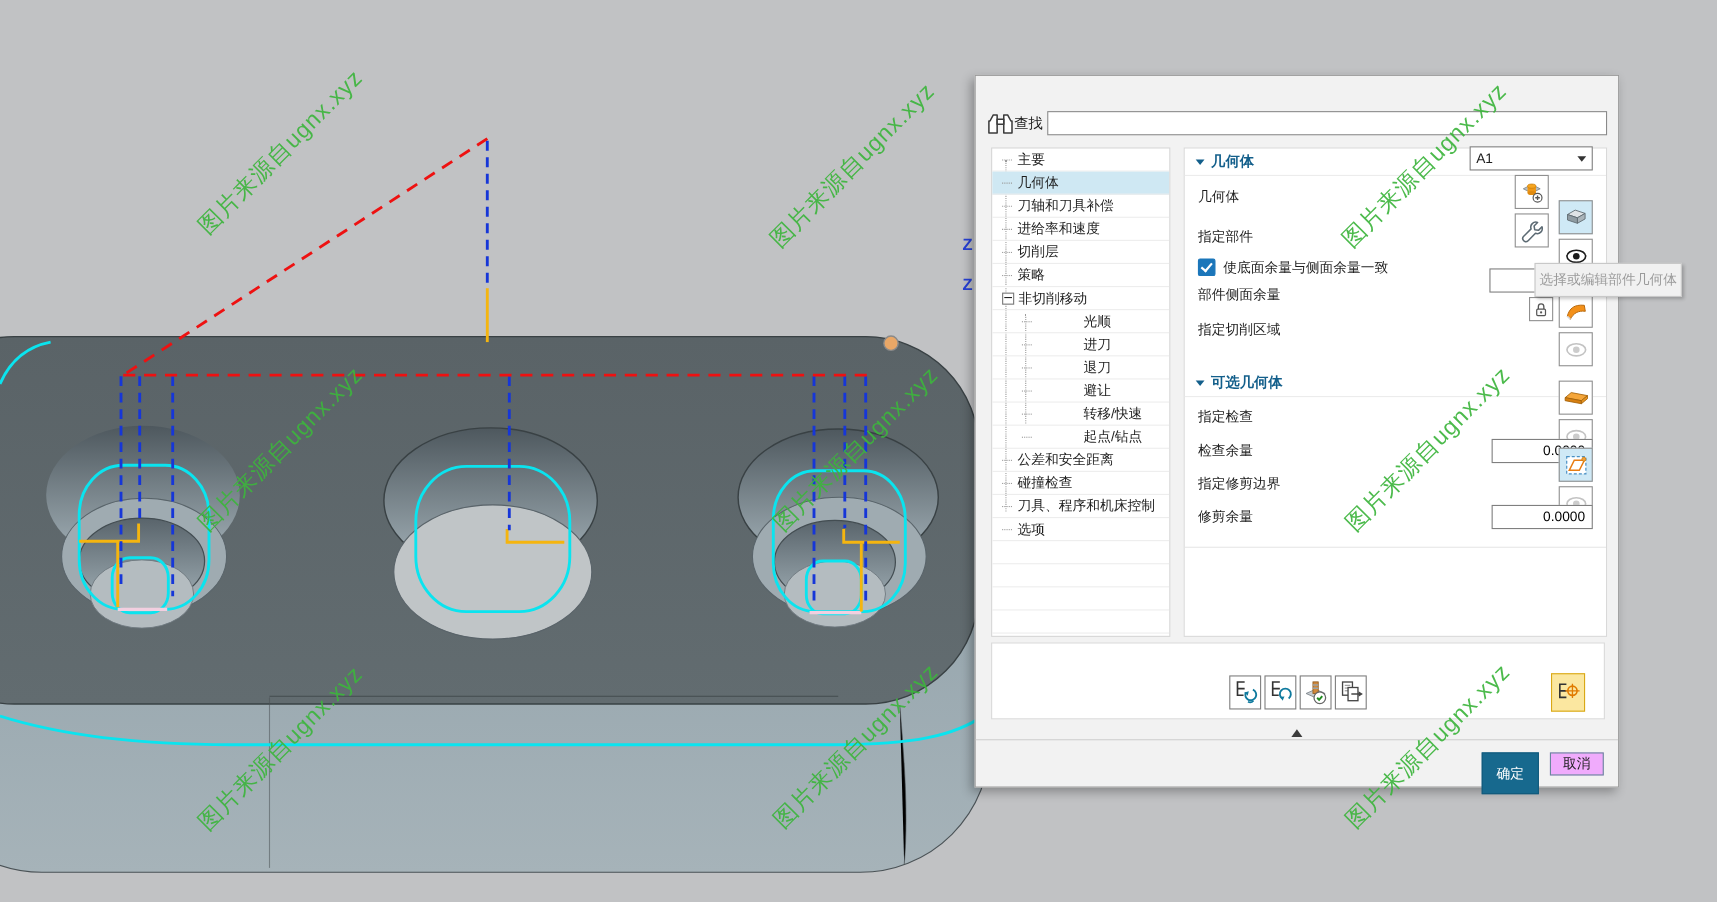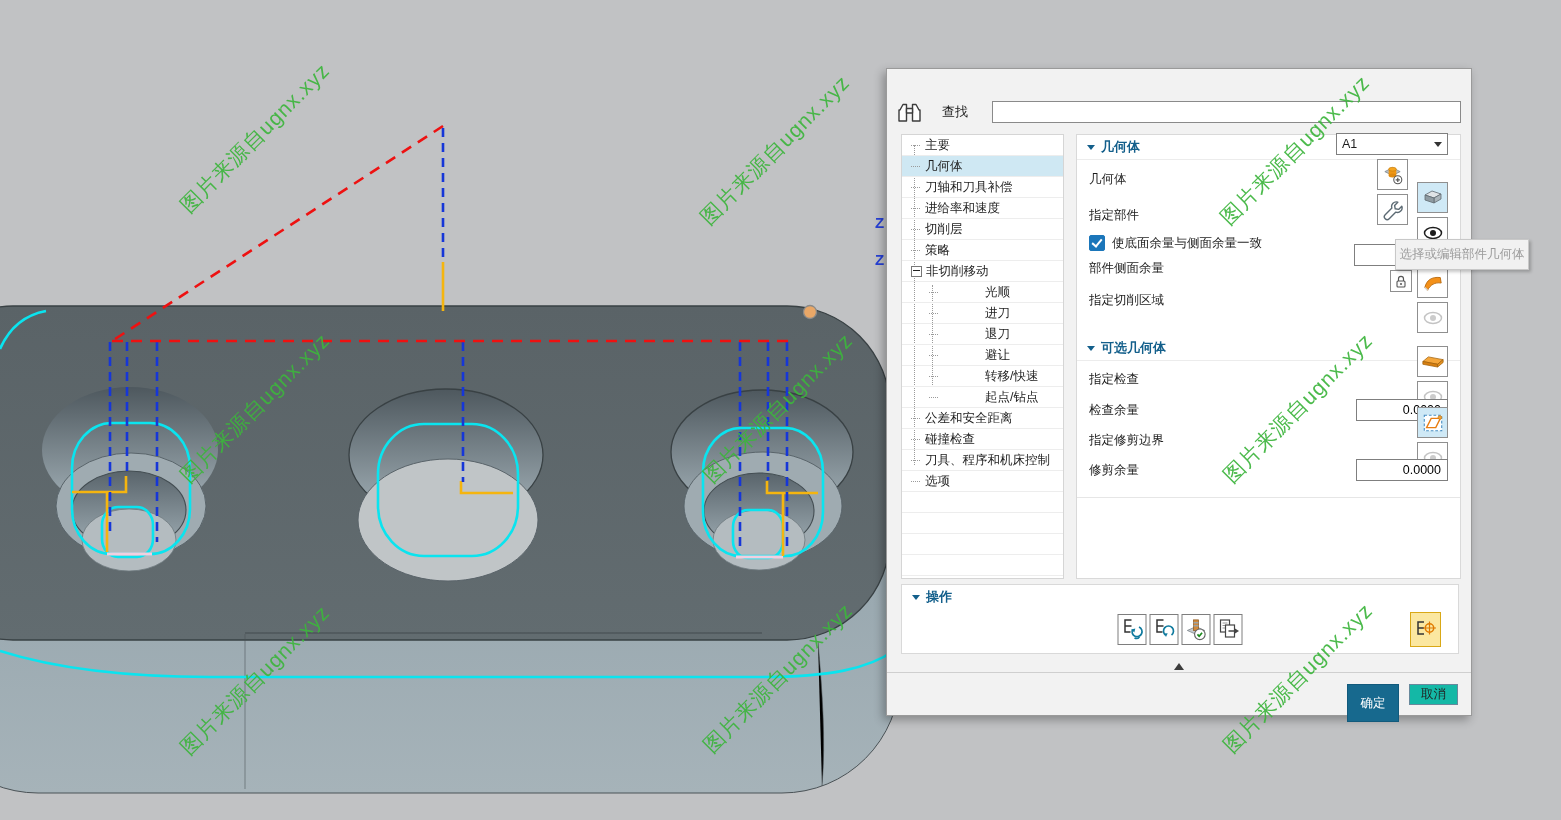--- a/index.html
+++ b/index.html
@@ -17,21 +17,21 @@
       transform:translate(-50%,-50%) rotate(-45deg);letter-spacing:1px;}
   
   .dialog{position:absolute;left:886px;top:68px;width:586px;height:648px;z-index:10;
     background:#f2f2f2;border:1px solid #9a9a9a;box-sizing:border-box;
     box-shadow:-3px 4px 9px rgba(0,0,0,.30);font-size:12.5px;color:#1d1d1d;}
   .titlebar{height:23px;background:#11658a;display:flex;align-items:center;padding:0 8px;gap:7px;color:#fff;}
   .titlebar .ttl{font-size:13px;flex:1;white-space:nowrap;overflow:hidden;}
   .tb-btn{color:#fff;font-weight:bold;cursor:default;line-height:23px;}
   .tb-help{font-size:14px;margin-right:8px;}
   .tb-close{font-size:17px;}
-  .search-row{position:absolute;left:10px;top:30px;right:10px;height:26px;display:flex;align-items:center;gap:20px;}
+  .search-row{position:absolute;left:10px;top:30px;right:10px;height:26px;display:flex;align-items:center;gap:0;}
   .search-label{font-size:13px;}
   .search-input{flex:1;height:20px;border:1px solid #8a8a8a;background:#fff;margin-left:4px;
     font:inherit;padding:0 4px;outline:none;}
   
   .nav{position:absolute;left:14px;top:65px;width:163px;height:445px;background:#fff;
     border:1px solid #d5d5d5;box-sizing:border-box;overflow:hidden;}
   .nav::before{content:"";position:absolute;left:12px;top:10px;height:320px;border-left:1px dotted #9b9b9b;}
   .nav::after{content:"";position:absolute;left:30px;top:150px;height:100px;border-left:1px dotted #9b9b9b;}
   .nav-row{height:20px;border-bottom:1px solid #ededed;display:flex;align-items:center;
     padding-left:9px;white-space:nowrap;position:relative;z-index:1;}
@@ -79,21 +79,21 @@
   .abtn{width:29px;height:31px;border:1px solid #7e7e7e;background:#fff;box-sizing:border-box;
     display:flex;align-items:center;justify-content:center;padding:0;}
   .display-btn{position:absolute;right:17px;top:27px;width:31px;height:35px;
     background:#fbe7a0;border:1px solid #d9a816;box-sizing:border-box;
     display:flex;align-items:center;justify-content:center;padding:0;}
   .collapse-tri{position:absolute;left:50%;top:594px;transform:translateX(-50%);
     width:0;height:0;border:5px solid transparent;border-bottom:7px solid #3c3c3c;border-top:none;}
   .footer-divider{position:absolute;left:0;right:0;top:603px;border-top:1px solid #cfcfcf;}
   .btn-ok{position:absolute;left:460px;top:615px;width:52px;height:38px;background:#17698e;
     color:#fff;border:1px solid #125a7c;font:inherit;padding:0;}
-  .btn-cancel{position:absolute;left:522px;top:615px;width:49px;height:21px;background:#14b8a6;
+  .btn-cancel{position:absolute;left:522px;top:615px;width:49px;height:21px;background:#f0abfc;
     color:#222;border:1px solid #68899c;font:inherit;padding:0;}
   
   .tooltip{position:absolute;left:1395px;top:239px;width:134px;height:31px;z-index:15;
     background:#f1f1f1;border:1px solid #c8c8c8;box-sizing:border-box;
     box-shadow:2px 2px 3px rgba(0,0,0,.22);color:#9b9b9b;font-size:12.5px;
     display:flex;align-items:center;justify-content:center;white-space:nowrap;}
 </style>
 </head>
 <body>
 
@@ -426,24 +426,20 @@
       <span>修剪余量</span>
       <span class="grp">
         <input class="num wide" value="0.0000" style="">
       </span>
     </div>
 
     <div class="p-div"></div>
   </div>
 
   <div class="actions">
-    <div class="sec-head" style="border-bottom:none;">
-      <span class="tri-down"></span>
-      <span>操作</span>
-    </div>
     <div class="action-icons">
       <button class="abtn">
         <svg width="24" height="25" viewBox="0 0 24 25">
           <path d="M11,3 H4.5 V9 H11 M4.5,9 V15 H10" stroke="#333" stroke-width="1.5" fill="none"></path>
           <path d="M18.5,10 a5,5 0 1,1 -6.5,2.5" stroke="#0f7a9e" stroke-width="1.7" fill="none"></path>
           <polygon points="10.8,12.5 13.8,15.5 14.8,11.4" fill="#0f7a9e"></polygon>
           <path d="M14,21 a4,4 0 0,0 5,-1" stroke="#0f7a9e" stroke-width="1.5" fill="none"></path>
         </svg>
       </button>
       <button class="abtn">

